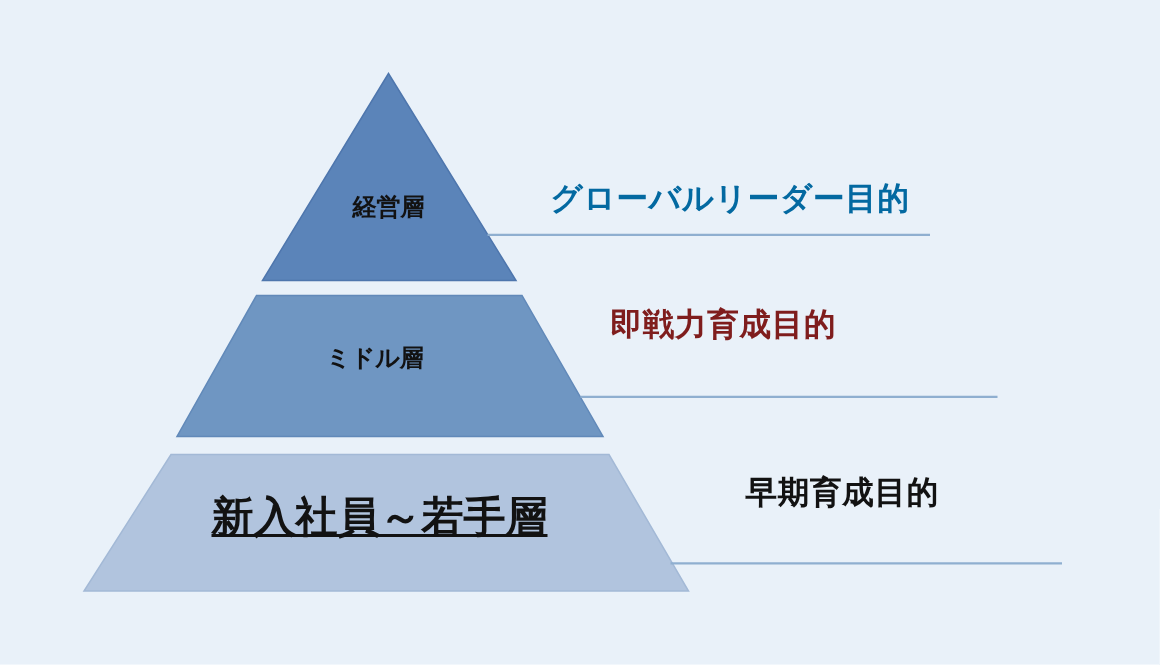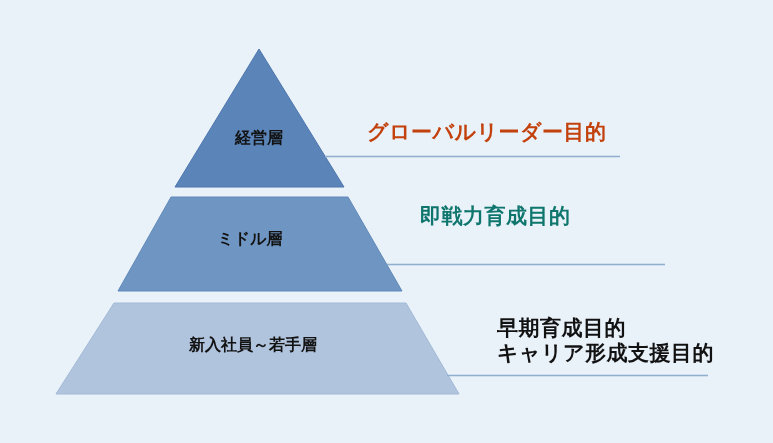--- a/index.html
+++ b/index.html
@@ -14,21 +14,21 @@
   .tier{stroke-width:1;}
   .leader{stroke-width:1.5;fill:none;}
   .tier-label{
     position:absolute;
     text-align:center;
     font-weight:bold;
     font-size:16px;
     line-height:19px;
     white-space:nowrap;
   }
-  .tier-label.large{font-size:16px;line-height:24px;}
+  .tier-label.large{font-size:28px;line-height:24px;text-decoration:underline;}
   .purpose{
     position:absolute;
     font-weight:bold;
     font-size:21px;
     line-height:25px;
     white-space:nowrap;
     letter-spacing:0.5px;
   }
 </style>
 </head>
@@ -44,26 +44,25 @@
     <line class="leader" x1="387" y1="264.5" x2="665" y2="264.5" stroke="#8fafd0"></line>
     <line class="leader" x1="447" y1="375.5" x2="708" y2="375.5" stroke="#8fafd0"></line>
   </svg>
 
   <div class="tier-label" style="left: 179px; top: 128px; width: 160px; color: rgb(18, 18, 18);">経営層</div>
 
   <div class="tier-label" style="left: 170px; top: 229px; width: 160px; color: rgb(18, 18, 18);">ミドル層</div>
 
   <div class="tier-label large" style="left: 103px; top: 333px; width: 300px; color: rgb(18, 18, 18);">新入社員～若手層</div>
 
-  <div class="purpose" style="left: 367px; top: 120px; color: #c2410c;">
+  <div class="purpose" style="left: 367px; top: 120px; color: #0369a1;">
     <div>グローバルリーダー目的</div>
   </div>
 
-  <div class="purpose" style="left: 420px; top: 204px; color: #0f766e;">
+  <div class="purpose" style="left: 407px; top: 204px; color: #7f1d1d;">
     <div>即戦力育成目的</div>
   </div>
 
   <div class="purpose" style="left: 465px; top: 316px; color: rgb(18, 18, 18); margin-left: 32px;">
     <div>早期育成目的</div>
-    <div>キャリア形成支援目的</div>
   </div>
 
 </div>
 
 </body></html>

